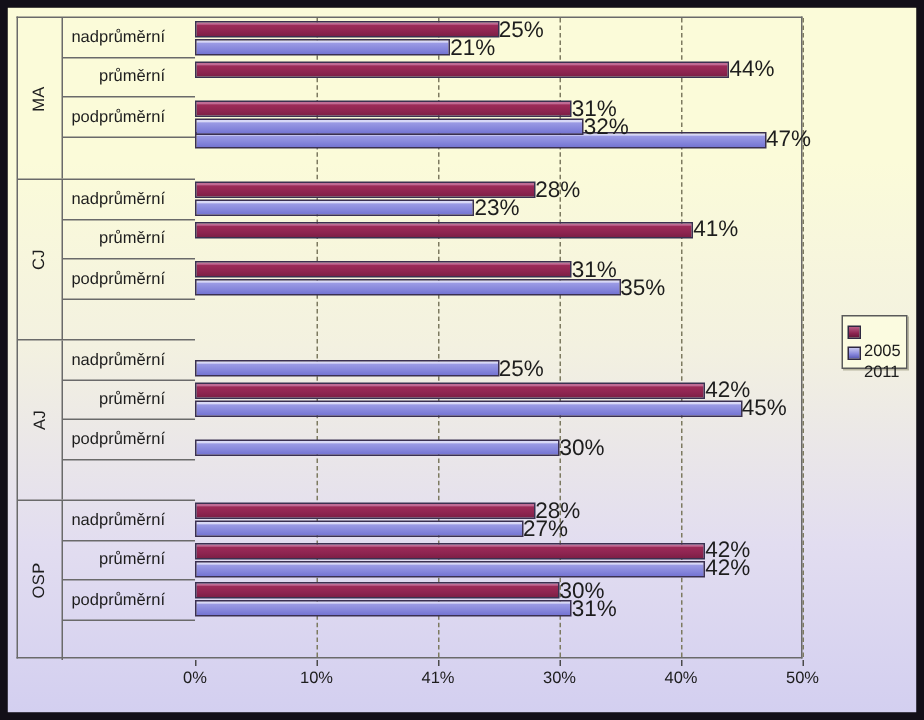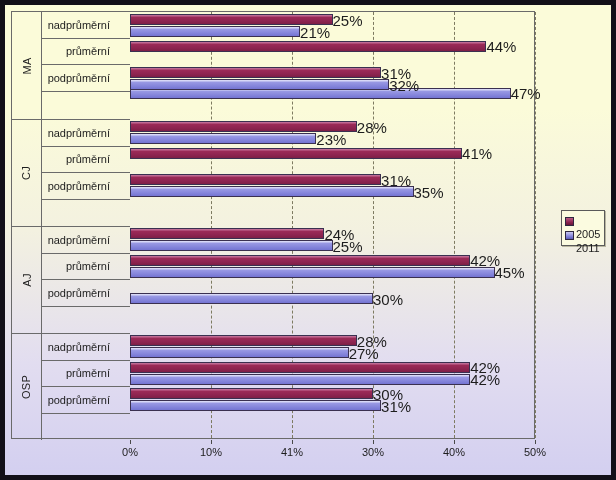--- a/index.html
+++ b/index.html
@@ -305,24 +305,20 @@
             <div class="bar s2005" style="width: 332.1px;"></div>
             <div class="bar-label" style="left: 332.1px;">41%</div>
           </div>
           <div class="bar-row" style="top: 162.332px; width: 405px;">
             <div class="bar s2005" style="width: 251.1px;"></div>
             <div class="bar-label" style="left: 251.1px;">31%</div>
           </div>
           <div class="bar-row" style="top: 174.332px; width: 405px;">
             <div class="bar s2011" style="width: 283.5px;"></div>
             <div class="bar-label" style="left: 283.5px;">35%</div>
-          </div>
-          <div class="bar-row" style="top: 216px; width: 405px;">
-            <div class="bar s2005" style="width: 194.4px;"></div>
-            <div class="bar-label" style="left: 194.4px;">24%</div>
           </div>
           <div class="bar-row" style="top: 228px; width: 405px;">
             <div class="bar s2011" style="width: 202.5px;"></div>
             <div class="bar-label" style="left: 202.5px;">25%</div>
           </div>
           <div class="bar-row" style="top: 242.666px; width: 405px;">
             <div class="bar s2005" style="width: 340.2px;"></div>
             <div class="bar-label" style="left: 340.2px;">42%</div>
           </div>
           <div class="bar-row" style="top: 254.666px; width: 405px;">

